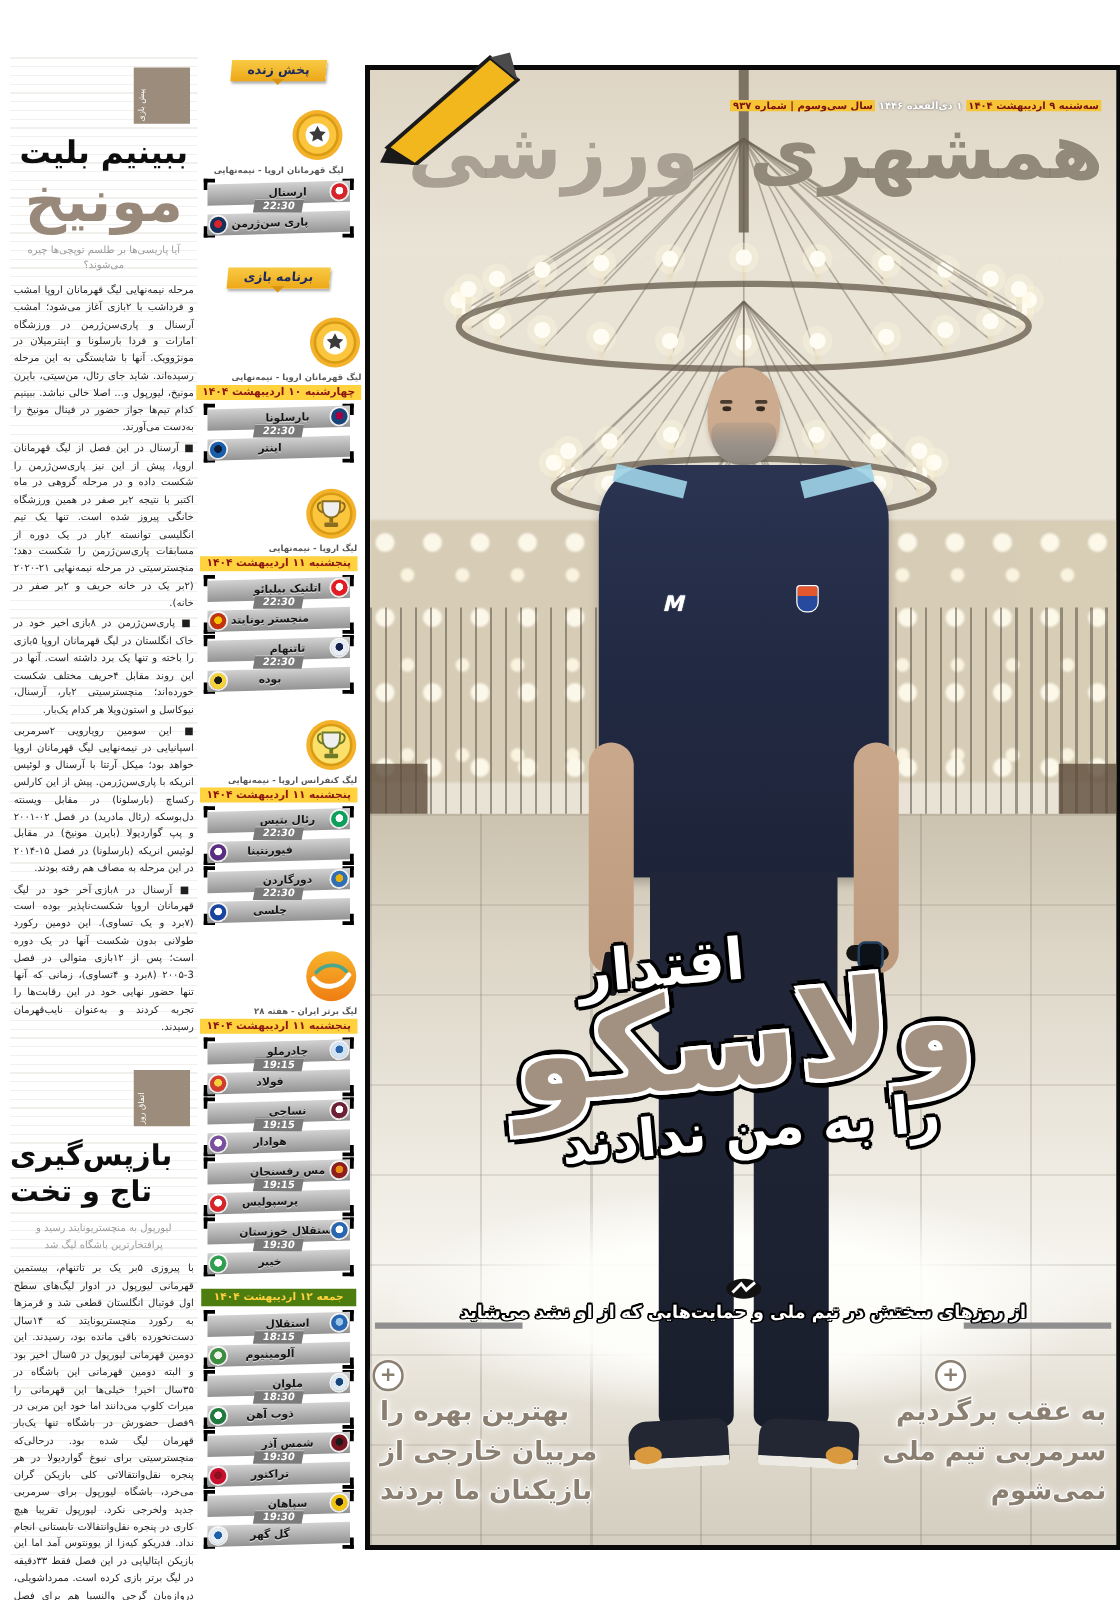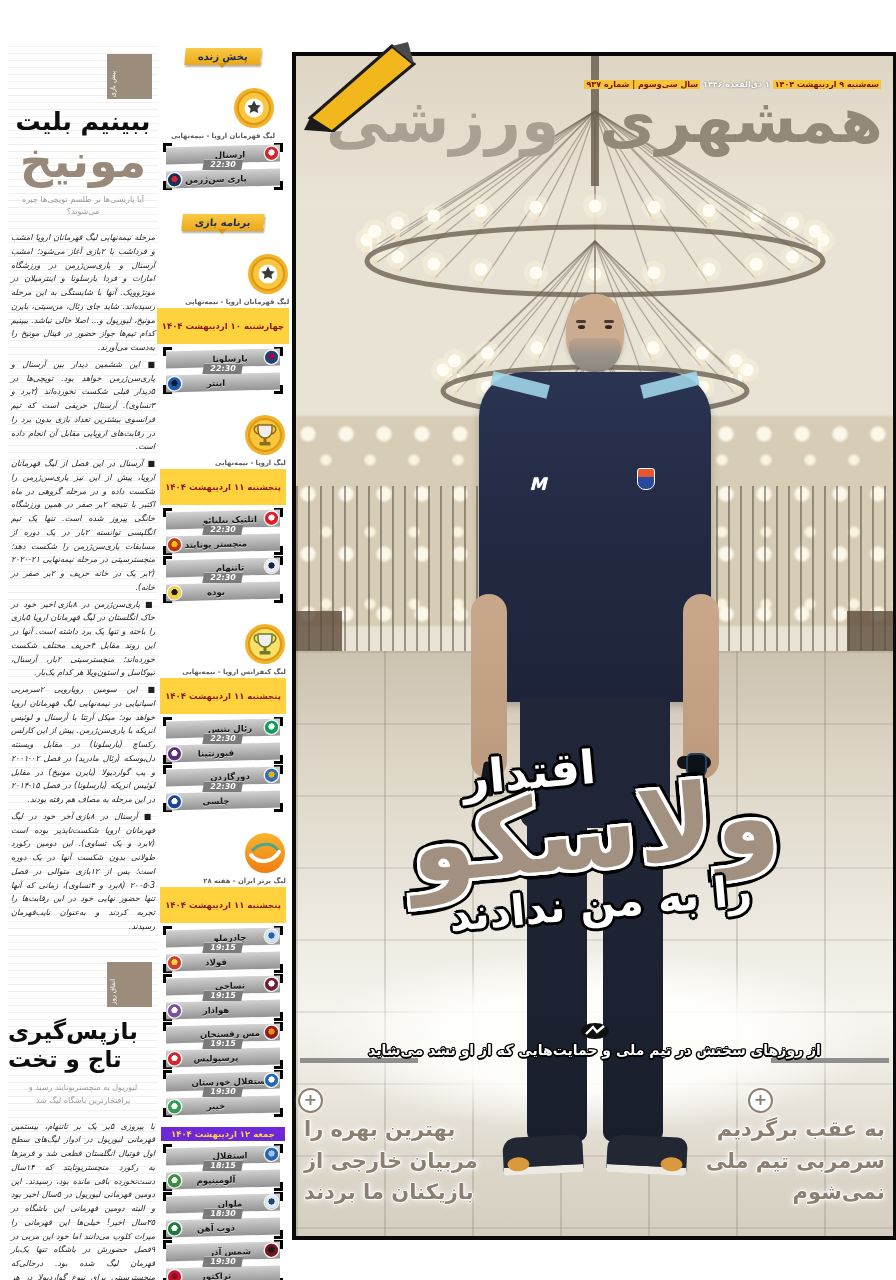--- a/index.html
+++ b/index.html
@@ -8,21 +8,21 @@
 
   
   .col-left{position:absolute;left:8px;top:40px;width:150px;height:1210px;direction:rtl;
     background:repeating-linear-gradient(180deg,transparent 0 6px,#f2f0ed 6px 7px);}
   .kicker{width:45px;height:45px;background:#9b8c7b;position:relative;margin:14px 6px 10px auto;}
   .kicker .kv{position:absolute;left:2px;bottom:2px;writing-mode:vertical-rl;transform:rotate(180deg);
     font-size:6.5px;color:#fff;letter-spacing:1px;}
   .a-title1{font-size:25px;font-weight:bold;color:#0d0d0d;text-align:center;line-height:1.05;}
   .a-title-big{font-size:46px;font-weight:bold;color:#99897a;text-align:center;line-height:1.05;margin-top:2px;}
   .a-sub{font-size:8px;color:#9a9a9a;text-align:center;margin:8px 10px 6px;line-height:1.6;}
-  .a-body{font-size:8px;line-height:1.72;color:#1f1f1f;text-align:justify;margin:12px 3px;font-style:italic;}
+  .a-body{font-size:8px;line-height:1.72;color:#1f1f1f;text-align:justify;margin:0 3px;}
   .a-body p{margin:0 0 3px;}
   .a-title2{font-size:23px;font-weight:bold;color:#0d0d0d;text-align:left;line-height:1.25;white-space:pre-line;}
 
   
   .watermark{position:absolute;left:6px;top:1082px;width:270px;height:170px;z-index:30;opacity:.95;}
   .wm-ball{position:absolute;left:0;top:0;width:158px;height:158px;}
   .wm-text{position:absolute;left:96px;top:38px;direction:rtl;text-align:left;}
   .wm-fa{font-size:30px;font-weight:bold;color:#2f80c3;
      text-shadow:1px 0 #fff,-1px 0 #fff,0 1px #fff,0 -1px #fff,2px 2px 0 #fff;}
   .wm-en{font-size:25px;font-weight:bold;color:#2f80c3;letter-spacing:1px;direction:ltr;text-align:center;}
@@ -33,22 +33,22 @@
     display:flex;flex-direction:column;align-items:center;}
   .ribbon{position:relative;background:linear-gradient(180deg,#f8ca44,#eda818);color:#1b2a5e;
     font-weight:bold;font-size:10px;padding:3px 13px;transform:skewX(-5deg);
     box-shadow:1px 2px 2px rgba(0,0,0,.3);margin-top:26px;white-space:nowrap;}
   .ribbon:first-child{margin-top:8px;}
   .ribbon::after{content:"";position:absolute;left:50%;bottom:-8px;margin-left:-5px;
     border:5px solid transparent;border-top-color:#d99512;}
   .league{margin-top:22px;display:flex;flex-direction:column;align-items:flex-start;}
   .badge{width:42px;height:42px;}
   .lg-cap{font-size:6.8px;font-weight:bold;color:#5a5a5a;margin-top:3px;text-align:center;white-space:nowrap;}
-  .lg-date{background:#ffd23e;color:#8c1510;font-size:8.5px;font-weight:bold;padding:13px 5px;margin-top:2px;white-space:nowrap;}
-  .red-date{background:#6d28d9;color:#ffd23e;font-size:8.5px;font-weight:bold;padding:2px 10px;margin-top:12px;white-space:nowrap;}
+  .lg-date{background:#ffd23e;color:#8c1510;font-size:8.5px;font-weight:bold;padding:1px 5px;margin-top:2px;white-space:nowrap;}
+  .red-date{background:#4d7c0f;color:#ffd23e;font-size:8.5px;font-weight:bold;padding:2px 10px;margin-top:12px;white-space:nowrap;}
   .fixture{position:relative;width:116px;height:43px;margin-top:5px;}
   .fixture::before{content:"";position:absolute;inset:-2px;pointer-events:none;background-repeat:no-repeat;background-image:
     linear-gradient(#000,#000),linear-gradient(#000,#000),linear-gradient(#000,#000),linear-gradient(#000,#000),
     linear-gradient(#000,#000),linear-gradient(#000,#000),linear-gradient(#000,#000),linear-gradient(#000,#000);
     background-position:0 0,0 0,100% 0,100% 0,0 100%,0 100%,100% 100%,100% 100%;
     background-size:9px 3px,3px 9px,9px 3px,3px 9px,9px 3px,3px 9px,9px 3px,3px 9px;}
   .fx-bar{position:absolute;left:1px;right:1px;height:17px;
     background:linear-gradient(180deg,#d2d2d2,#939393);display:flex;align-items:center;justify-content:center;}
   .fx-home{top:1px;transform:skewY(-1.6deg);}
   .fx-away{bottom:1px;transform:skewY(-1.6deg);}
@@ -168,21 +168,20 @@
 
   <div class="col-left">
     <div class="kicker">
       <span class="kv">پیش بازی</span>
     </div>
     <div class="a-title1">ببینیم بلیت</div>
     <div class="a-title-big">مونیخ</div>
     <div class="a-sub">آیا پاریسی‌ها بر طلسم توپچی‌ها چیره می‌شوند؟</div>
     <div class="a-body" id="a1-body">
         <p>مرحله نیمه‌نهایی لیگ قهرمانان اروپا امشب و فرداشب با ۲بازی آغاز می‌شود؛ امشب آرسنال و پاری‌سن‌ژرمن در ورزشگاه امارات و فردا بارسلونا و اینترمیلان در مونژوویک. آنها با شایستگی به این مرحله رسیده‌اند. شاید جای رئال، من‌سیتی، بایرن مونیخ، لیورپول و... اصلا خالی نباشد. ببینیم کدام تیم‌ها جواز حضور در فینال مونیخ را به‌دست می‌آورند.</p>
-        <p>■ این ششمین دیدار بین آرسنال و پاری‌سن‌ژرمن خواهد بود. توپچی‌ها در ۵دیدار قبلی شکست نخورده‌اند (۲برد و ۳تساوی). آرسنال حریفی است که تیم فرانسوی بیشترین تعداد بازی بدون برد را در رقابت‌های اروپایی مقابل آن انجام داده است.</p>
         <p>■ آرسنال در این فصل از لیگ قهرمانان اروپا، پیش از این نیز پاری‌سن‌ژرمن را شکست داده و در مرحله گروهی در ماه اکتبر با نتیجه ۲بر صفر در همین ورزشگاه خانگی پیروز شده است. تنها یک تیم انگلیسی توانسته ۲بار در یک دوره از مسابقات پاری‌سن‌ژرمن را شکست دهد؛ منچسترسیتی در مرحله نیمه‌نهایی ۲۱-۲۰۲۰ (۲بر یک در خانه حریف و ۲بر صفر در خانه).</p>
         <p>■ پاری‌سن‌ژرمن در ۸بازی اخیر خود در خاک انگلستان در لیگ قهرمانان اروپا ۵بازی را باخته و تنها یک برد داشته است. آنها در این روند مقابل ۴حریف مختلف شکست خورده‌اند؛ منچسترسیتی ۲بار، آرسنال، نیوکاسل و استون‌ویلا هر کدام یک‌بار.</p>
         <p>■ این سومین رویارویی ۲سرمربی اسپانیایی در نیمه‌نهایی لیگ قهرمانان اروپا خواهد بود؛ میکل آرتتا با آرسنال و لوئیس انریکه با پاری‌سن‌ژرمن. پیش از این کارلس رکساچ (بارسلونا) در مقابل ویسنته دل‌بوسکه (رئال مادرید) در فصل ۰۲-۲۰۰۱ و پپ گواردیولا (بایرن مونیخ) در مقابل لوئیس انریکه (بارسلونا) در فصل ۱۵-۲۰۱۴ در این مرحله به مصاف هم رفته بودند.</p>
         <p>■ آرسنال در ۸بازی آخر خود در لیگ قهرمانان اروپا شکست‌ناپذیر بوده است (۷برد و یک تساوی). این دومین رکورد طولانی بدون شکست آنها در یک دوره است؛ پس از ۱۲بازی متوالی در فصل 3-۲۰۰۵ (۸برد و ۴تساوی)، زمانی که آنها تنها حضور نهایی خود در این رقابت‌ها را تجربه کردند و به‌عنوان نایب‌قهرمان رسیدند.</p>
       </div>
 
     <div class="kicker" style="margin-top:28px">
       <span class="kv">اتفاق روز</span>
     </div>
     <div class="a-title2">بازپس‌گیری

